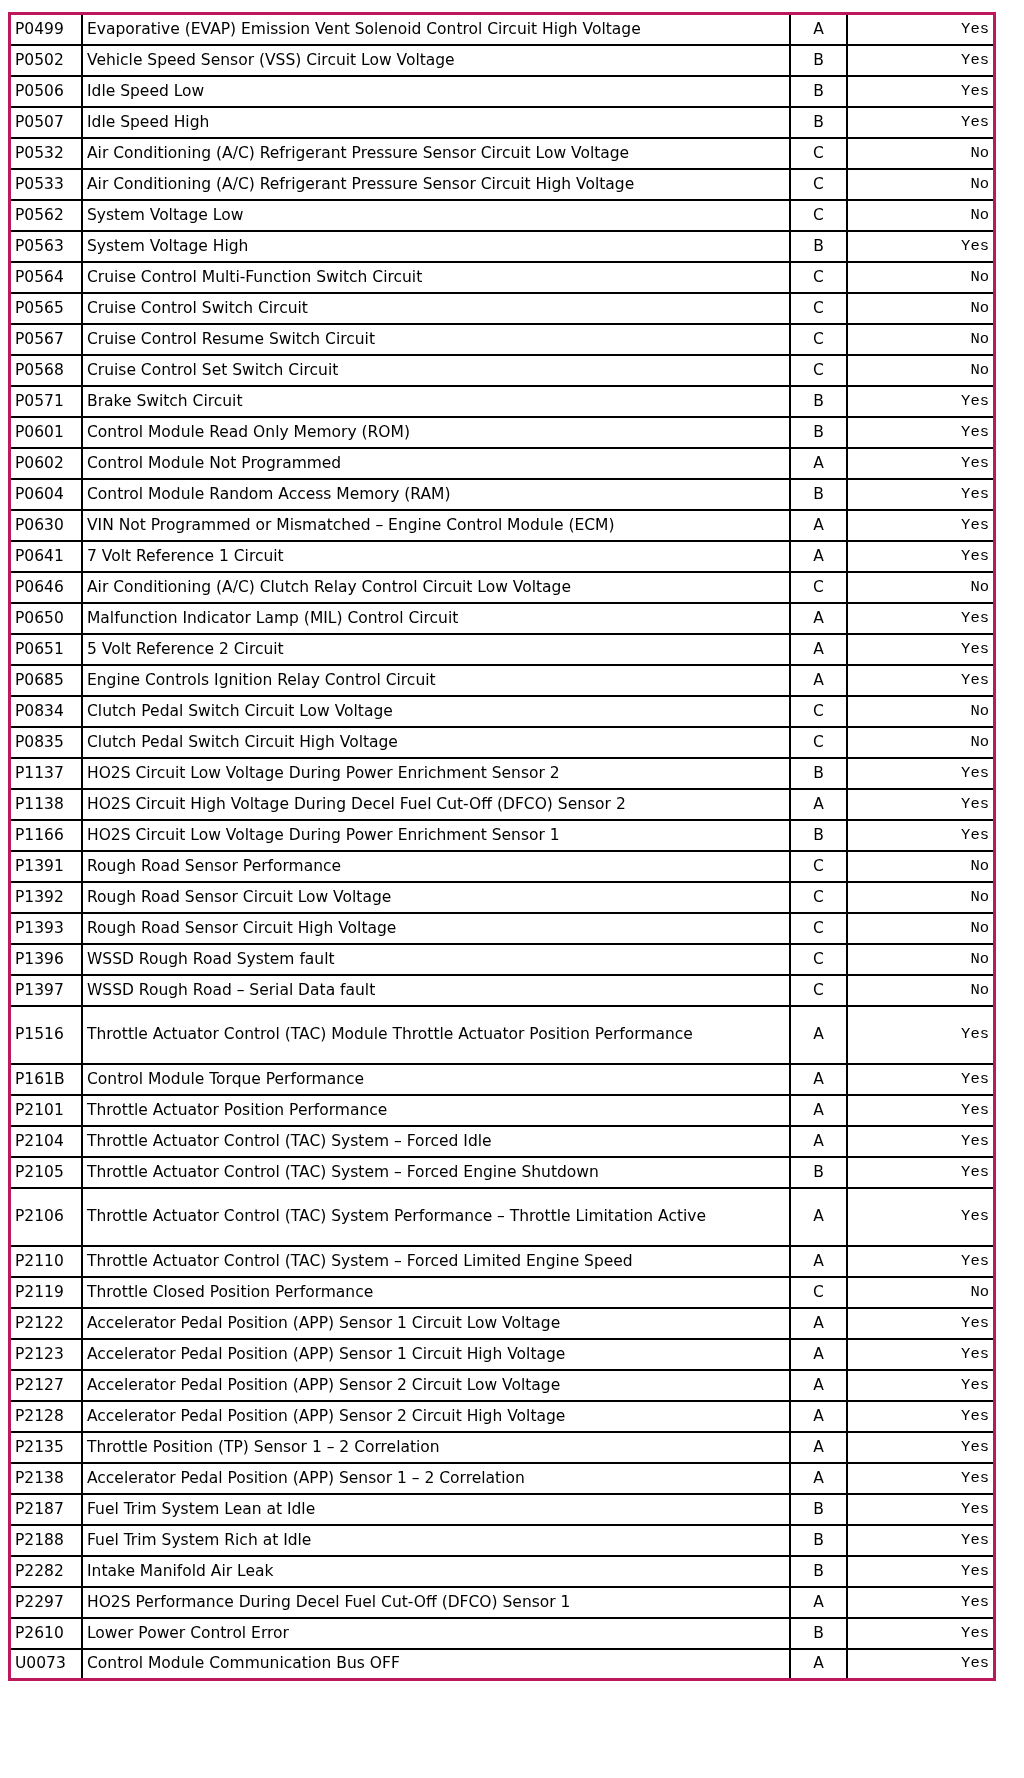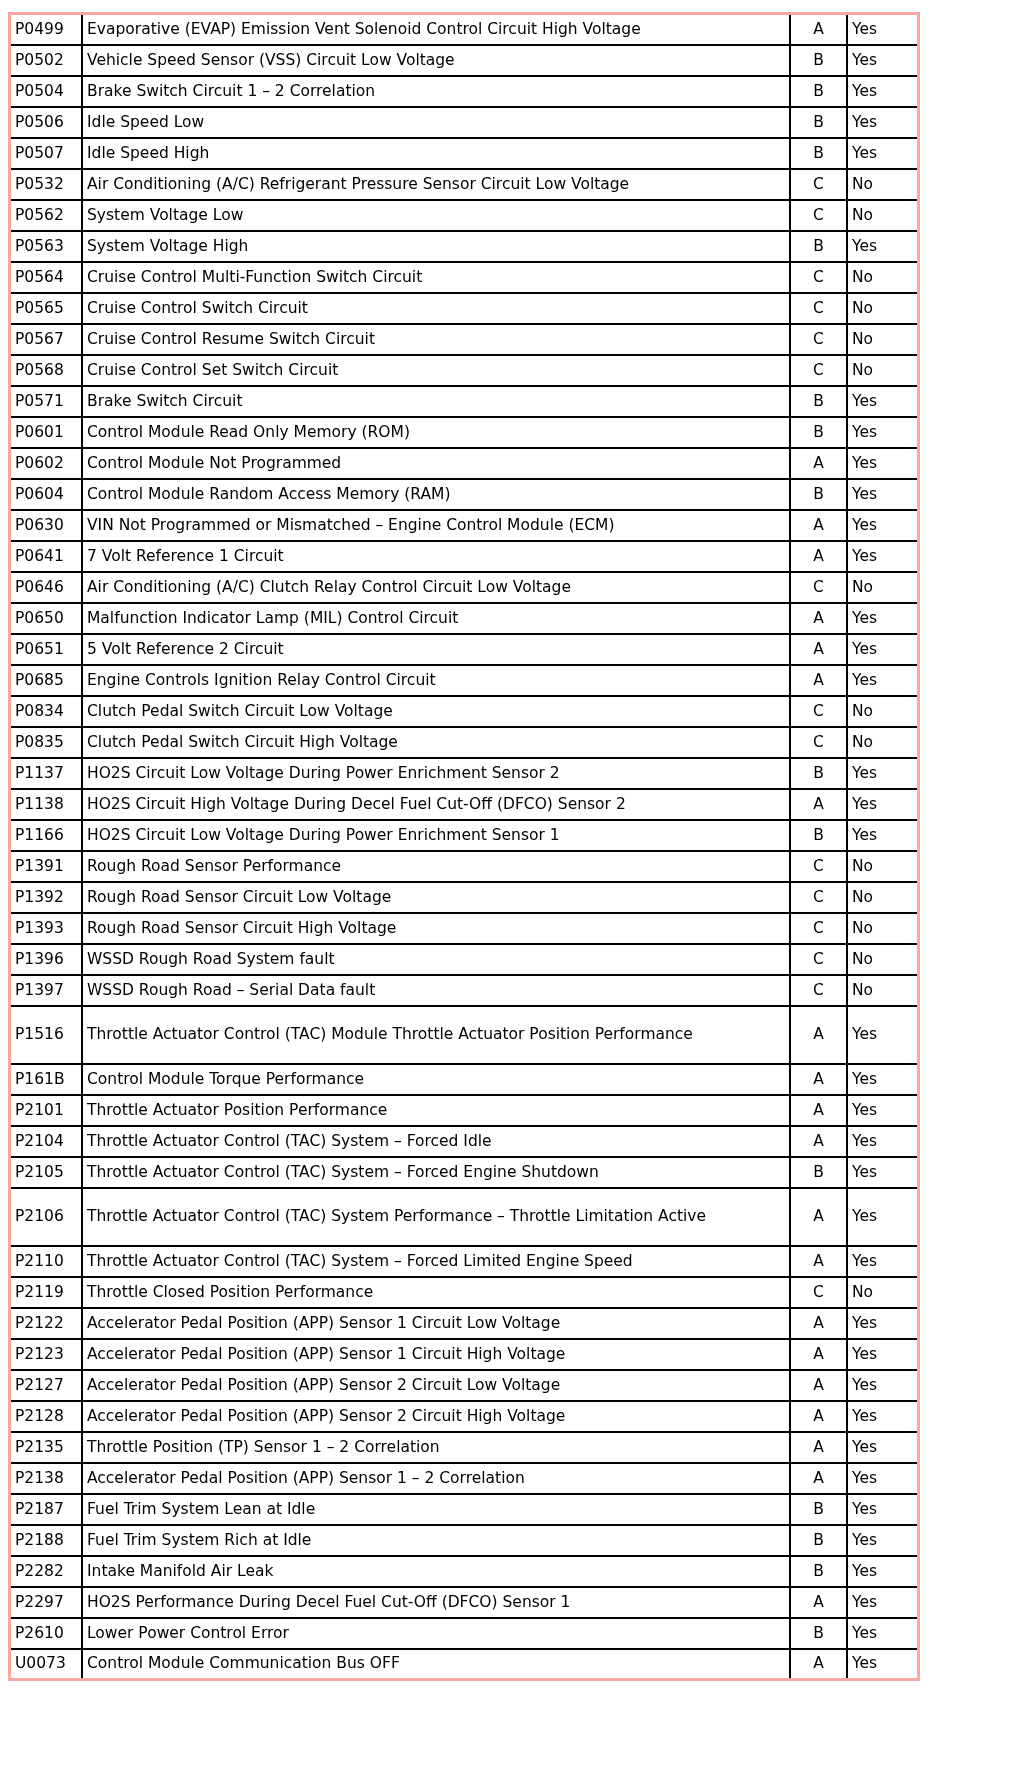--- a/index.html
+++ b/index.html
@@ -1,77 +1,77 @@
 <!DOCTYPE html>
 <html><head>
 <meta charset="utf-8">
 <style>
   html, body { margin: 0; padding: 0; background: #ffffff; }
   body { width: 1024px; height: 1778px; position: relative; overflow: hidden;
          font-family: "DejaVu Sans", sans-serif; color: #000; }
   table.dtc {
     position: absolute; left: 8px; top: 12px;
-    width: 912px; border-collapse: collapse;
-    border: 3px solid #fca5a5;
+    width: 988px; border-collapse: collapse;
+    border: 3px solid #be185d;
     table-layout: fixed;
   }
   table.dtc td {
     border: 2px solid #000;
     font-size: 15.5px;
     line-height: 19px;
     padding: 0 4px;
     height: 27px;
     vertical-align: middle;
     overflow: hidden;
   }
   table.dtc tr { height: 31px; }
   table.dtc tr.tall { height: 58px; margin-top: 24px; }
   td.code { width: 62px; padding: 0 3px; }
   td.desc { width: 698px; }
   td.cls { width: 47px; text-align: center; }
-  td.emis { text-align: left; }
+  td.emis { text-align: right; font-family: Liberation Mono, monospace; }
 </style>
 </head>
 <body>
 
 <table class="dtc">
   <tbody id="dtc-body">
       <tr>
     <td class="code">P0499</td>
     <td class="desc">Evaporative (EVAP) Emission Vent Solenoid Control Circuit High Voltage</td>
     <td class="cls">A</td>
     <td class="emis">Yes</td>
   </tr>
       <tr>
     <td class="code">P0502</td>
     <td class="desc">Vehicle Speed Sensor (VSS) Circuit Low Voltage</td>
     <td class="cls">B</td>
     <td class="emis">Yes</td>
   </tr>
       <tr>
-    <td class="code">P0504</td>
-    <td class="desc">Brake Switch Circuit 1 – 2 Correlation</td>
-    <td class="cls">B</td>
-    <td class="emis">Yes</td>
-  </tr>
-      <tr>
     <td class="code">P0506</td>
     <td class="desc">Idle Speed Low</td>
     <td class="cls">B</td>
     <td class="emis">Yes</td>
   </tr>
       <tr>
     <td class="code">P0507</td>
     <td class="desc">Idle Speed High</td>
     <td class="cls">B</td>
     <td class="emis">Yes</td>
   </tr>
       <tr>
     <td class="code">P0532</td>
     <td class="desc">Air Conditioning (A/C) Refrigerant Pressure Sensor Circuit Low Voltage</td>
+    <td class="cls">C</td>
+    <td class="emis">No</td>
+  </tr>
+      <tr>
+    <td class="code">P0533</td>
+    <td class="desc">Air Conditioning (A/C) Refrigerant Pressure Sensor Circuit High Voltage</td>
     <td class="cls">C</td>
     <td class="emis">No</td>
   </tr>
       <tr>
     <td class="code">P0562</td>
     <td class="desc">System Voltage Low</td>
     <td class="cls">C</td>
     <td class="emis">No</td>
   </tr>
       <tr>

